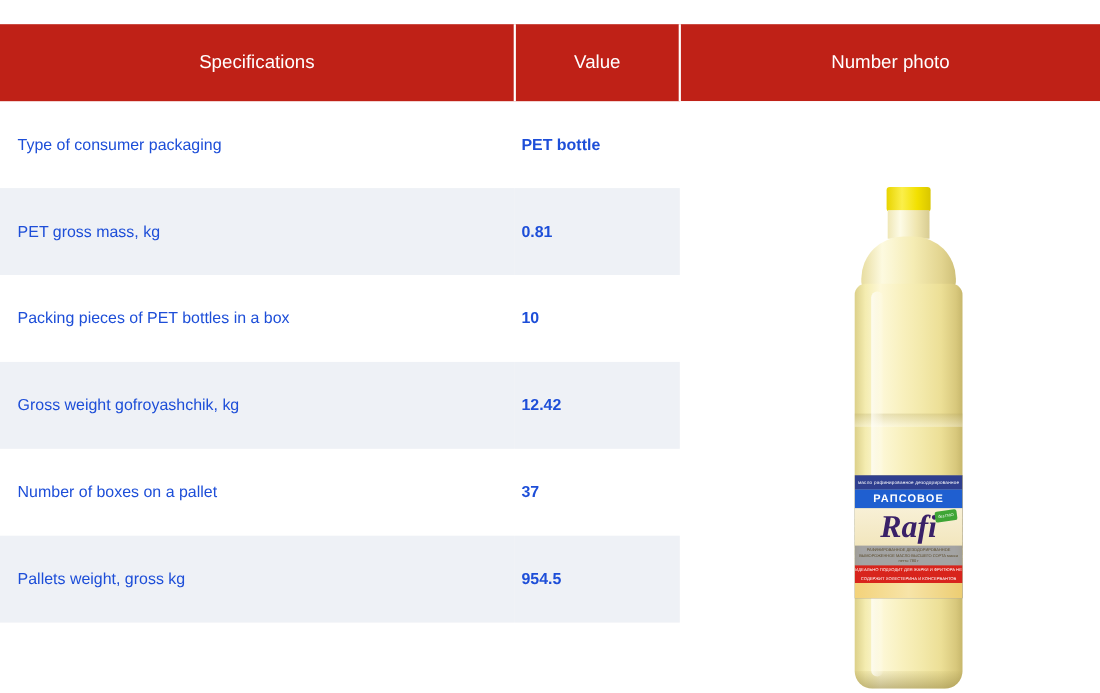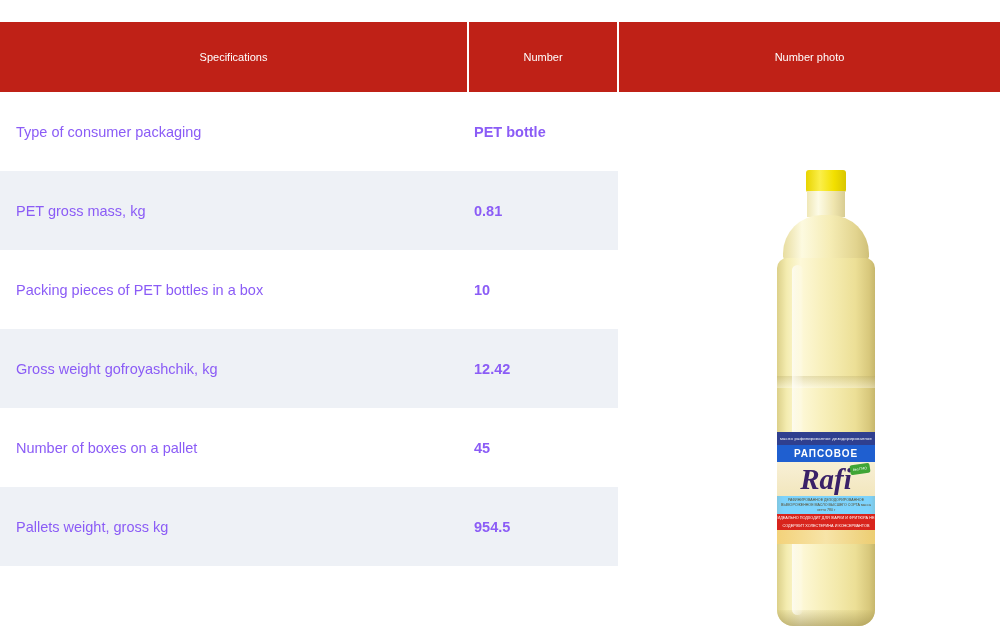--- a/index.html
+++ b/index.html
@@ -32,33 +32,33 @@
     margin-top: 22px;
     table-layout: fixed;
   }
   table.spec-table col.c1 { width: 468px; }
   table.spec-table col.c2 { width: 150px; }
   table.spec-table col.c3 { width: 382px; }
 
   thead th {
     background: #bf2117;
     color: #ffffff;
-    font-size: 11px;
+    font-size: 17px;
     font-weight: normal;
     height: 70px;
     text-align: center;
     vertical-align: middle;
     border-right: 2px solid #ffffff;
     padding: 0;
   }
   thead th:last-child { border-right: none; }
 
   tbody td {
     font-size: 14.5px;
-    color: #8b5cf6;
+    color: #1d4ed8;
     height: 79px;
     vertical-align: middle;
     padding: 0 0 0 16px;
     border: none;
   }
   tbody tr.alt td {
     background: #eef1f6;
     margin-left: 46px;
   }
   tbody tr td.value-cell {
@@ -150,21 +150,21 @@
     height: 350px;
     background: linear-gradient(to right, rgba(255,255,255,0.75), rgba(255,255,255,0.05));
     border-radius: 6px;
   }
   .label {
     position: absolute;
     left: 15px;
     top: 262px;
     width: 98px;
     height: 112px;
-    background: #7dd3fc;
+    background: #a3a3a3;
     box-shadow: inset 0 0 6px rgba(150,130,70,0.35);
     overflow: hidden;
   }
   .label .topline {
     height: 13px;
     background: #2f3f8f;
     color: #ffffff;
     font-size: 4.2px;
     text-align: center;
     line-height: 13px;
@@ -245,21 +245,21 @@
 
   <table class="spec-table">
     <colgroup>
       <col class="c1">
         <col class="c2">
         <col class="c3">
     </colgroup>
     <thead>
       <tr>
         <th>Specifications</th>
-        <th>Number</th>
+        <th>Value</th>
         <th>Number photo</th>
       </tr>
     </thead>
     <tbody>
       <tr>
         <td>Type of consumer packaging</td>
         <td class="value-cell">PET bottle</td>
         <td class="photo-cell" rowspan="6"></td>
       </tr>
       <tr class="alt">
@@ -269,21 +269,21 @@
       <tr>
         <td>Packing pieces of PET bottles in a box</td>
         <td class="value-cell">10</td>
       </tr>
       <tr class="alt">
         <td>Gross weight gofroyashchik, kg</td>
         <td class="value-cell">12.42</td>
       </tr>
       <tr>
         <td>Number of boxes on a pallet</td>
-        <td class="value-cell">45</td>
+        <td class="value-cell">37</td>
       </tr>
       <tr class="alt">
         <td>Pallets weight, gross kg</td>
         <td class="value-cell">954.5</td>
       </tr>
     </tbody>
   </table>
 
   <div class="bottle-wrap">
     <div class="cap"></div>

